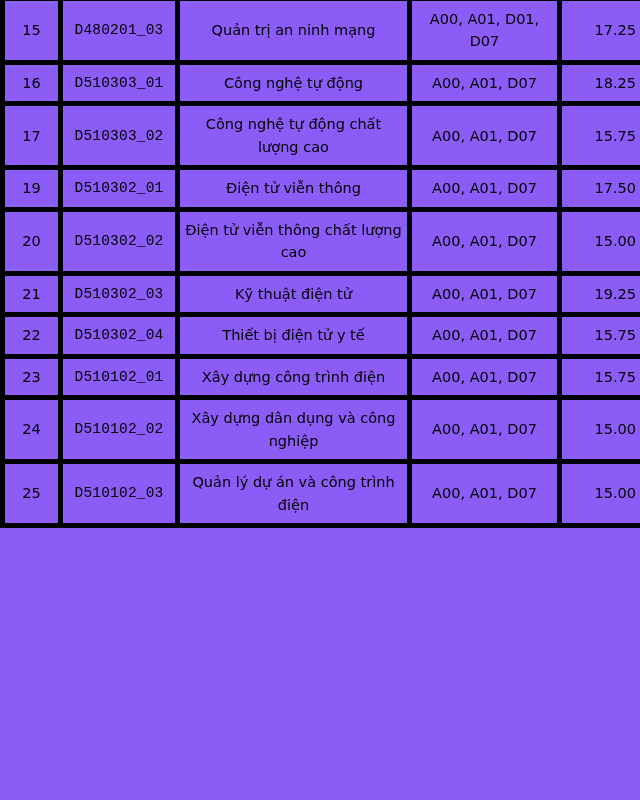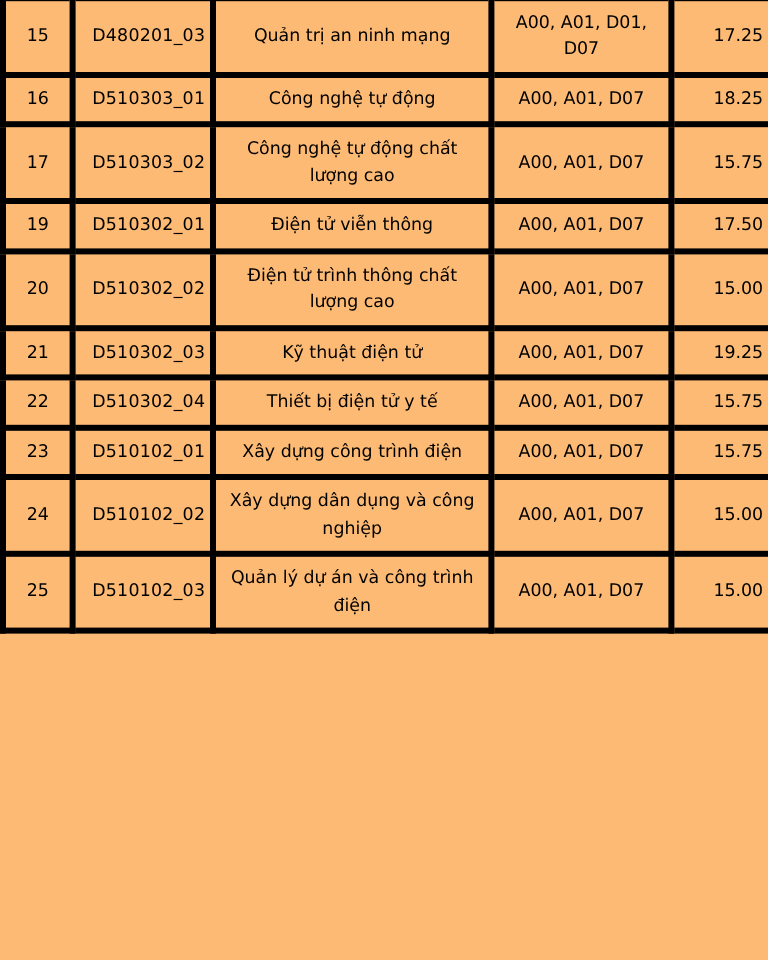--- a/index.html
+++ b/index.html
@@ -11,21 +11,21 @@
     width: 640px;
     height: 800px;
     font-family: "DejaVu Sans", sans-serif;
     color: #000000;
     overflow: hidden;
   }
   .sheet {
     width: 640px;
     height: 800px;
     position: relative;
-    background: #fdba74;
+    background: #8b5cf6;
   }
   table.admission {
     border-collapse: collapse;
     width: 640px;
     table-layout: fixed;
   }
   table.admission td {
     border: 5px solid #000000;
     font-size: 14.5px;
     line-height: 1.55;
@@ -36,22 +36,23 @@
   col.c-stt   { width: 58px; }
   col.c-code  { width: 117px; }
   col.c-name  { width: 232px; }
   col.c-block { width: 150px; }
   col.c-score { width: 83px; }
 
   td.stt {
     text-align: center;
   }
   td.code {
-    text-align: right;
+    text-align: center;
     letter-spacing: 0.2px;
+    font-family: Liberation Mono, monospace;
   }
   td.name {
     text-align: center;
     padding-left: 16px;
     padding-right: 8px;
   }
   td.block {
     text-align: center;
     padding-left: 6px;
     padding-right: 6px;
@@ -108,21 +109,21 @@
         <td class="stt">19</td>
         <td class="code">D510302_01</td>
         <td class="name">Điện tử viễn thông</td>
         <td class="block">A00, A01, D07</td>
         <td class="score">17.50</td>
       </tr>
 
       <tr>
         <td class="stt">20</td>
         <td class="code">D510302_02</td>
-        <td class="name">Điện tử trình thông chất lượng cao</td>
+        <td class="name">Điện tử viễn thông chất lượng cao</td>
         <td class="block">A00, A01, D07</td>
         <td class="score">15.00</td>
       </tr>
 
       <tr>
         <td class="stt">21</td>
         <td class="code">D510302_03</td>
         <td class="name">Kỹ thuật điện tử</td>
         <td class="block">A00, A01, D07</td>
         <td class="score">19.25</td>

